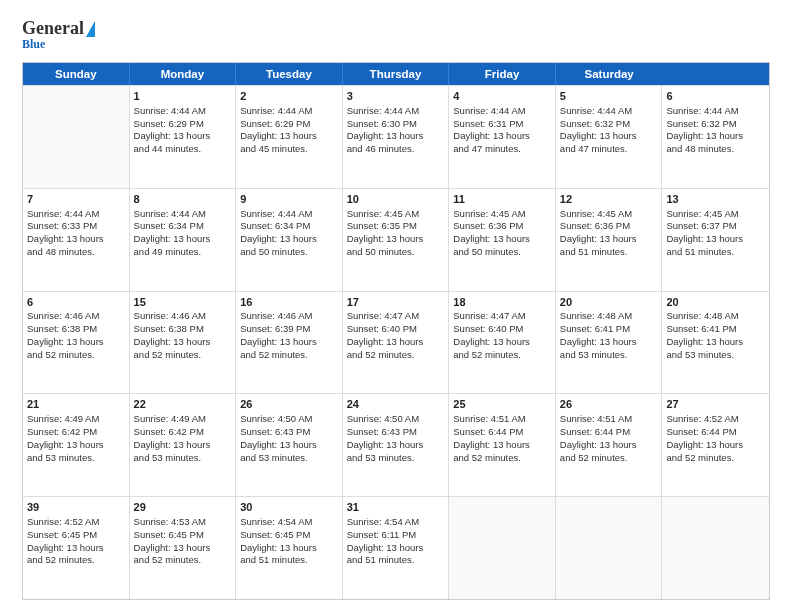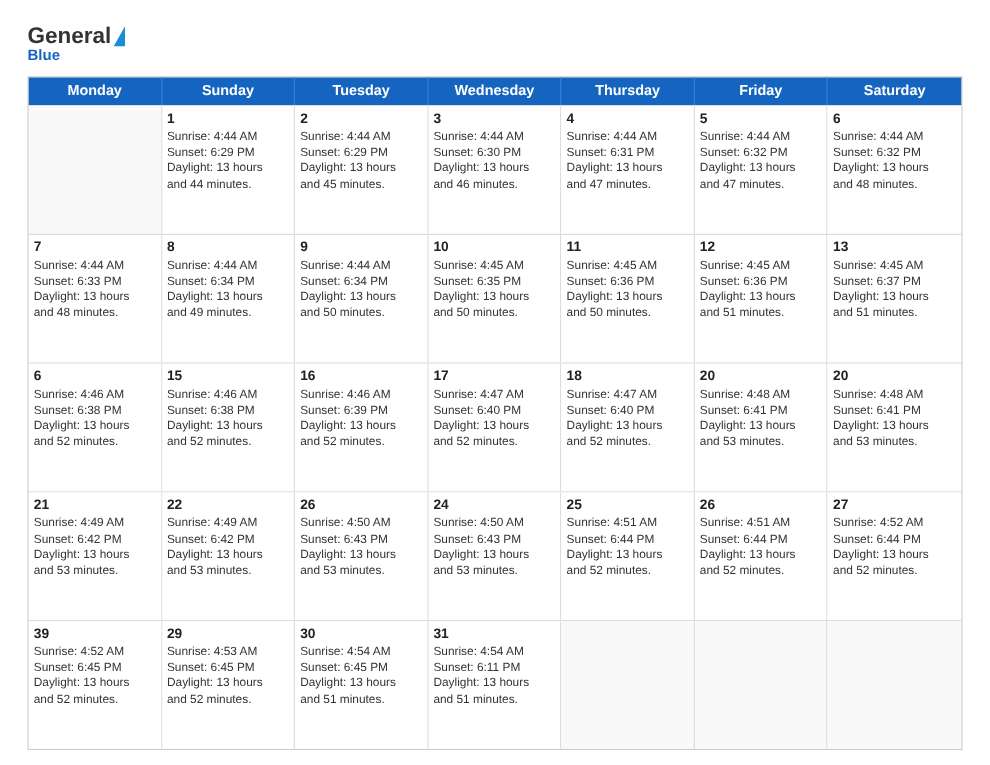--- a/index.html
+++ b/index.html
@@ -15,20 +15,21 @@
       height: 612px;
       padding: 18px 22px 12px 22px;
       display: flex;
       flex-direction: column;
     }
     .header {
       display: flex;
       justify-content: space-between;
       align-items: flex-start;
       margin-bottom: 10px;
+      font-family: Liberation Serif, serif;
     }
     .logo {
       display: flex;
       flex-direction: column;
       align-items: flex-start;
     }
     .title-block {
       text-align: right;
     }
     .main-title {
@@ -102,24 +103,23 @@
       <span style="font-size:12px;font-weight:bold;color:#1565c0;margin-top:-2px;">Blue</span>
     </div>
     <div class="title-block">
       <div class="main-title"></div>
       <div class="subtitle"></div>
     </div>
   </div>
 
   <div class="calendar">
     <div class="cal-header">
-    <div class="cal-header-cell">Monday</div>
-        <div class="cal-header-cell">Sunday</div>
+    <div class="cal-header-cell">Sunday</div>
+        <div class="cal-header-cell">Monday</div>
         <div class="cal-header-cell">Tuesday</div>
-        <div class="cal-header-cell">Wednesday</div>
         <div class="cal-header-cell">Thursday</div>
         <div class="cal-header-cell">Friday</div>
         <div class="cal-header-cell">Saturday</div>
       </div>
     <div class="cal-body">
     <div class="cal-row">
           <div class="cal-cell empty"></div>
           <div class="cal-cell">
             <span class="day-num">1</span>
             <div>Sunrise: 4:44 AM</div>

